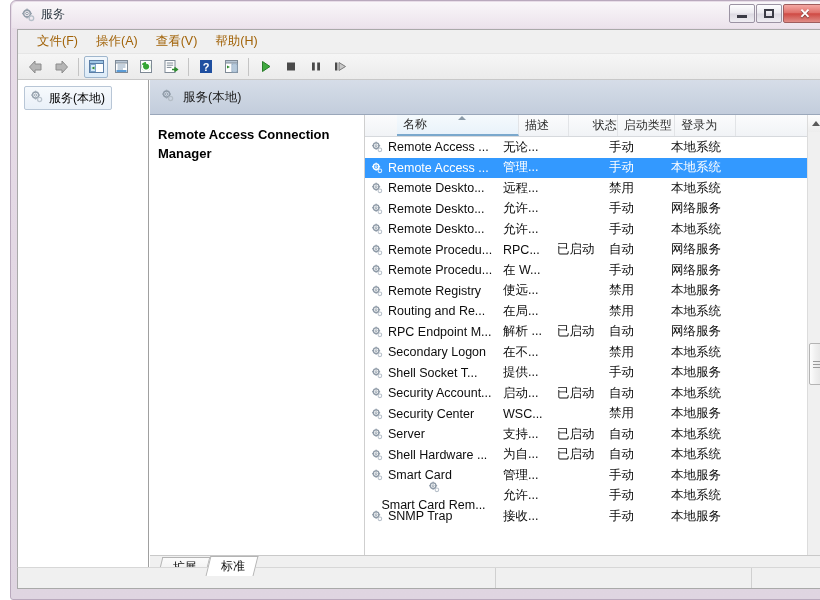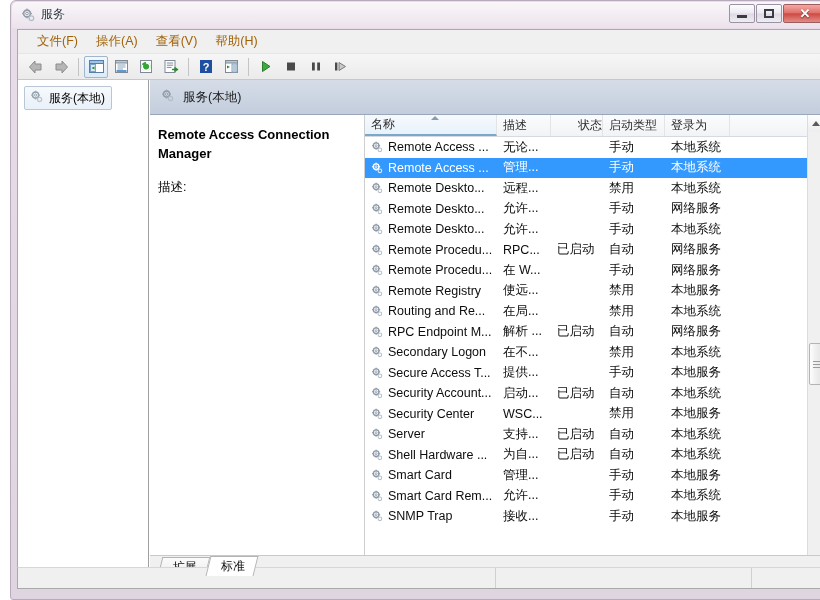--- a/index.html
+++ b/index.html
@@ -179,20 +179,21 @@
     display: flex; align-items: center;
     padding-left: 6px;
     border-right: 1px solid #e2e4e7;
     cursor: default;
     white-space: nowrap;
     overflow: hidden;
   }
   .lv-th.sorted {
     background: linear-gradient(to bottom, #f5fafd, #e9f2fa);
     border-bottom: 2px solid #7aa8cd;
+    margin-left: 32px;
   }
   .sort-arrow {
     position: absolute; left: 50%; top: 1px;
     width: 0; height: 0;
     border-left: 4px solid transparent;
     border-right: 4px solid transparent;
     border-bottom: 4px solid #8a9aa8;
   }
   .lv-body { position: relative; }
   .lv-row {
@@ -456,21 +457,20 @@
                 <rect x="9.7" y="5.8" width="2" height="1.4"></rect>
               </g>
               <circle cx="11.3" cy="11.2" r="2.2" fill="none" stroke="#b4bdc6" stroke-width="1.3"></circle>
             </svg>
           </span>
           <span class="console-header-text">服务(本地)</span>
         </div>
 
         <div class="detail-pane">
           <div class="detail-title">Remote Access Connection Manager</div>
-          <div class="detail-desc-label">描述:</div>
         </div>
 
         <div class="list-wrap">
           <div class="list-view">
             <div class="lv-header" id="lv-header">
                 <div class="lv-th sorted" style="width: 132px;">
                   <span class="sort-arrow"></span>
                   <span>名称</span>
                 </div>
                 <div class="lv-th" style="width: 54px;">
@@ -727,21 +727,21 @@
                         <circle cx="7" cy="6.5" r="3.2" fill="none" stroke="#8e9aa7" stroke-width="1.5"></circle>
                         <circle cx="7" cy="6.5" r="1.1" fill="none" stroke="#8e9aa7" stroke-width="1"></circle>
                         <g fill="#8e9aa7">
                           <rect x="6.35" y="1.9" width="1.3" height="1.9"></rect>
                           <rect x="6.35" y="9.2" width="1.3" height="1.9"></rect>
                           <rect x="2.4" y="5.85" width="1.9" height="1.3"></rect>
                           <rect x="9.7" y="5.85" width="1.9" height="1.3"></rect>
                         </g>
                         <circle cx="11.3" cy="11.2" r="2.1" fill="none" stroke="#b6bfc9" stroke-width="1.2"></circle>
                       </svg></span>
-                    <span>Secure Access T...</span>
+                    <span>Shell Socket T...</span>
                   </div>
                   <div class="lv-td" style="width: 54px;">提供...</div>
                   <div class="lv-td" style="width: 52px;"></div>
                   <div class="lv-td" style="width: 62px;">手动</div>
                   <div class="lv-td" style="width: 65px;">本地服务</div>
                   <div class="lv-td" style="width: 78px;"></div>
                 </div>
                 <div class="lv-row">
                   <div class="lv-td name" style="width: 132px;">
                     <span style="flex: 0 0 auto; line-height: 0;"><svg width="14" height="14" viewBox="0 0 16 16">
@@ -841,21 +841,21 @@
                       </svg></span>
                     <span>Smart Card</span>
                   </div>
                   <div class="lv-td" style="width: 54px;">管理...</div>
                   <div class="lv-td" style="width: 52px;"></div>
                   <div class="lv-td" style="width: 62px;">手动</div>
                   <div class="lv-td" style="width: 65px;">本地服务</div>
                   <div class="lv-td" style="width: 78px;"></div>
                 </div>
                 <div class="lv-row">
-                  <div class="lv-td name" style="width: 132px;">
+                  <div class="lv-td name" style="width: 132px; flex-direction: column;">
                     <span style="flex: 0 0 auto; line-height: 0;"><svg width="14" height="14" viewBox="0 0 16 16">
                         <circle cx="7" cy="6.5" r="3.2" fill="none" stroke="#8e9aa7" stroke-width="1.5"></circle>
                         <circle cx="7" cy="6.5" r="1.1" fill="none" stroke="#8e9aa7" stroke-width="1"></circle>
                         <g fill="#8e9aa7">
                           <rect x="6.35" y="1.9" width="1.3" height="1.9"></rect>
                           <rect x="6.35" y="9.2" width="1.3" height="1.9"></rect>
                           <rect x="2.4" y="5.85" width="1.9" height="1.3"></rect>
                           <rect x="9.7" y="5.85" width="1.9" height="1.3"></rect>
                         </g>
                         <circle cx="11.3" cy="11.2" r="2.1" fill="none" stroke="#b6bfc9" stroke-width="1.2"></circle>

